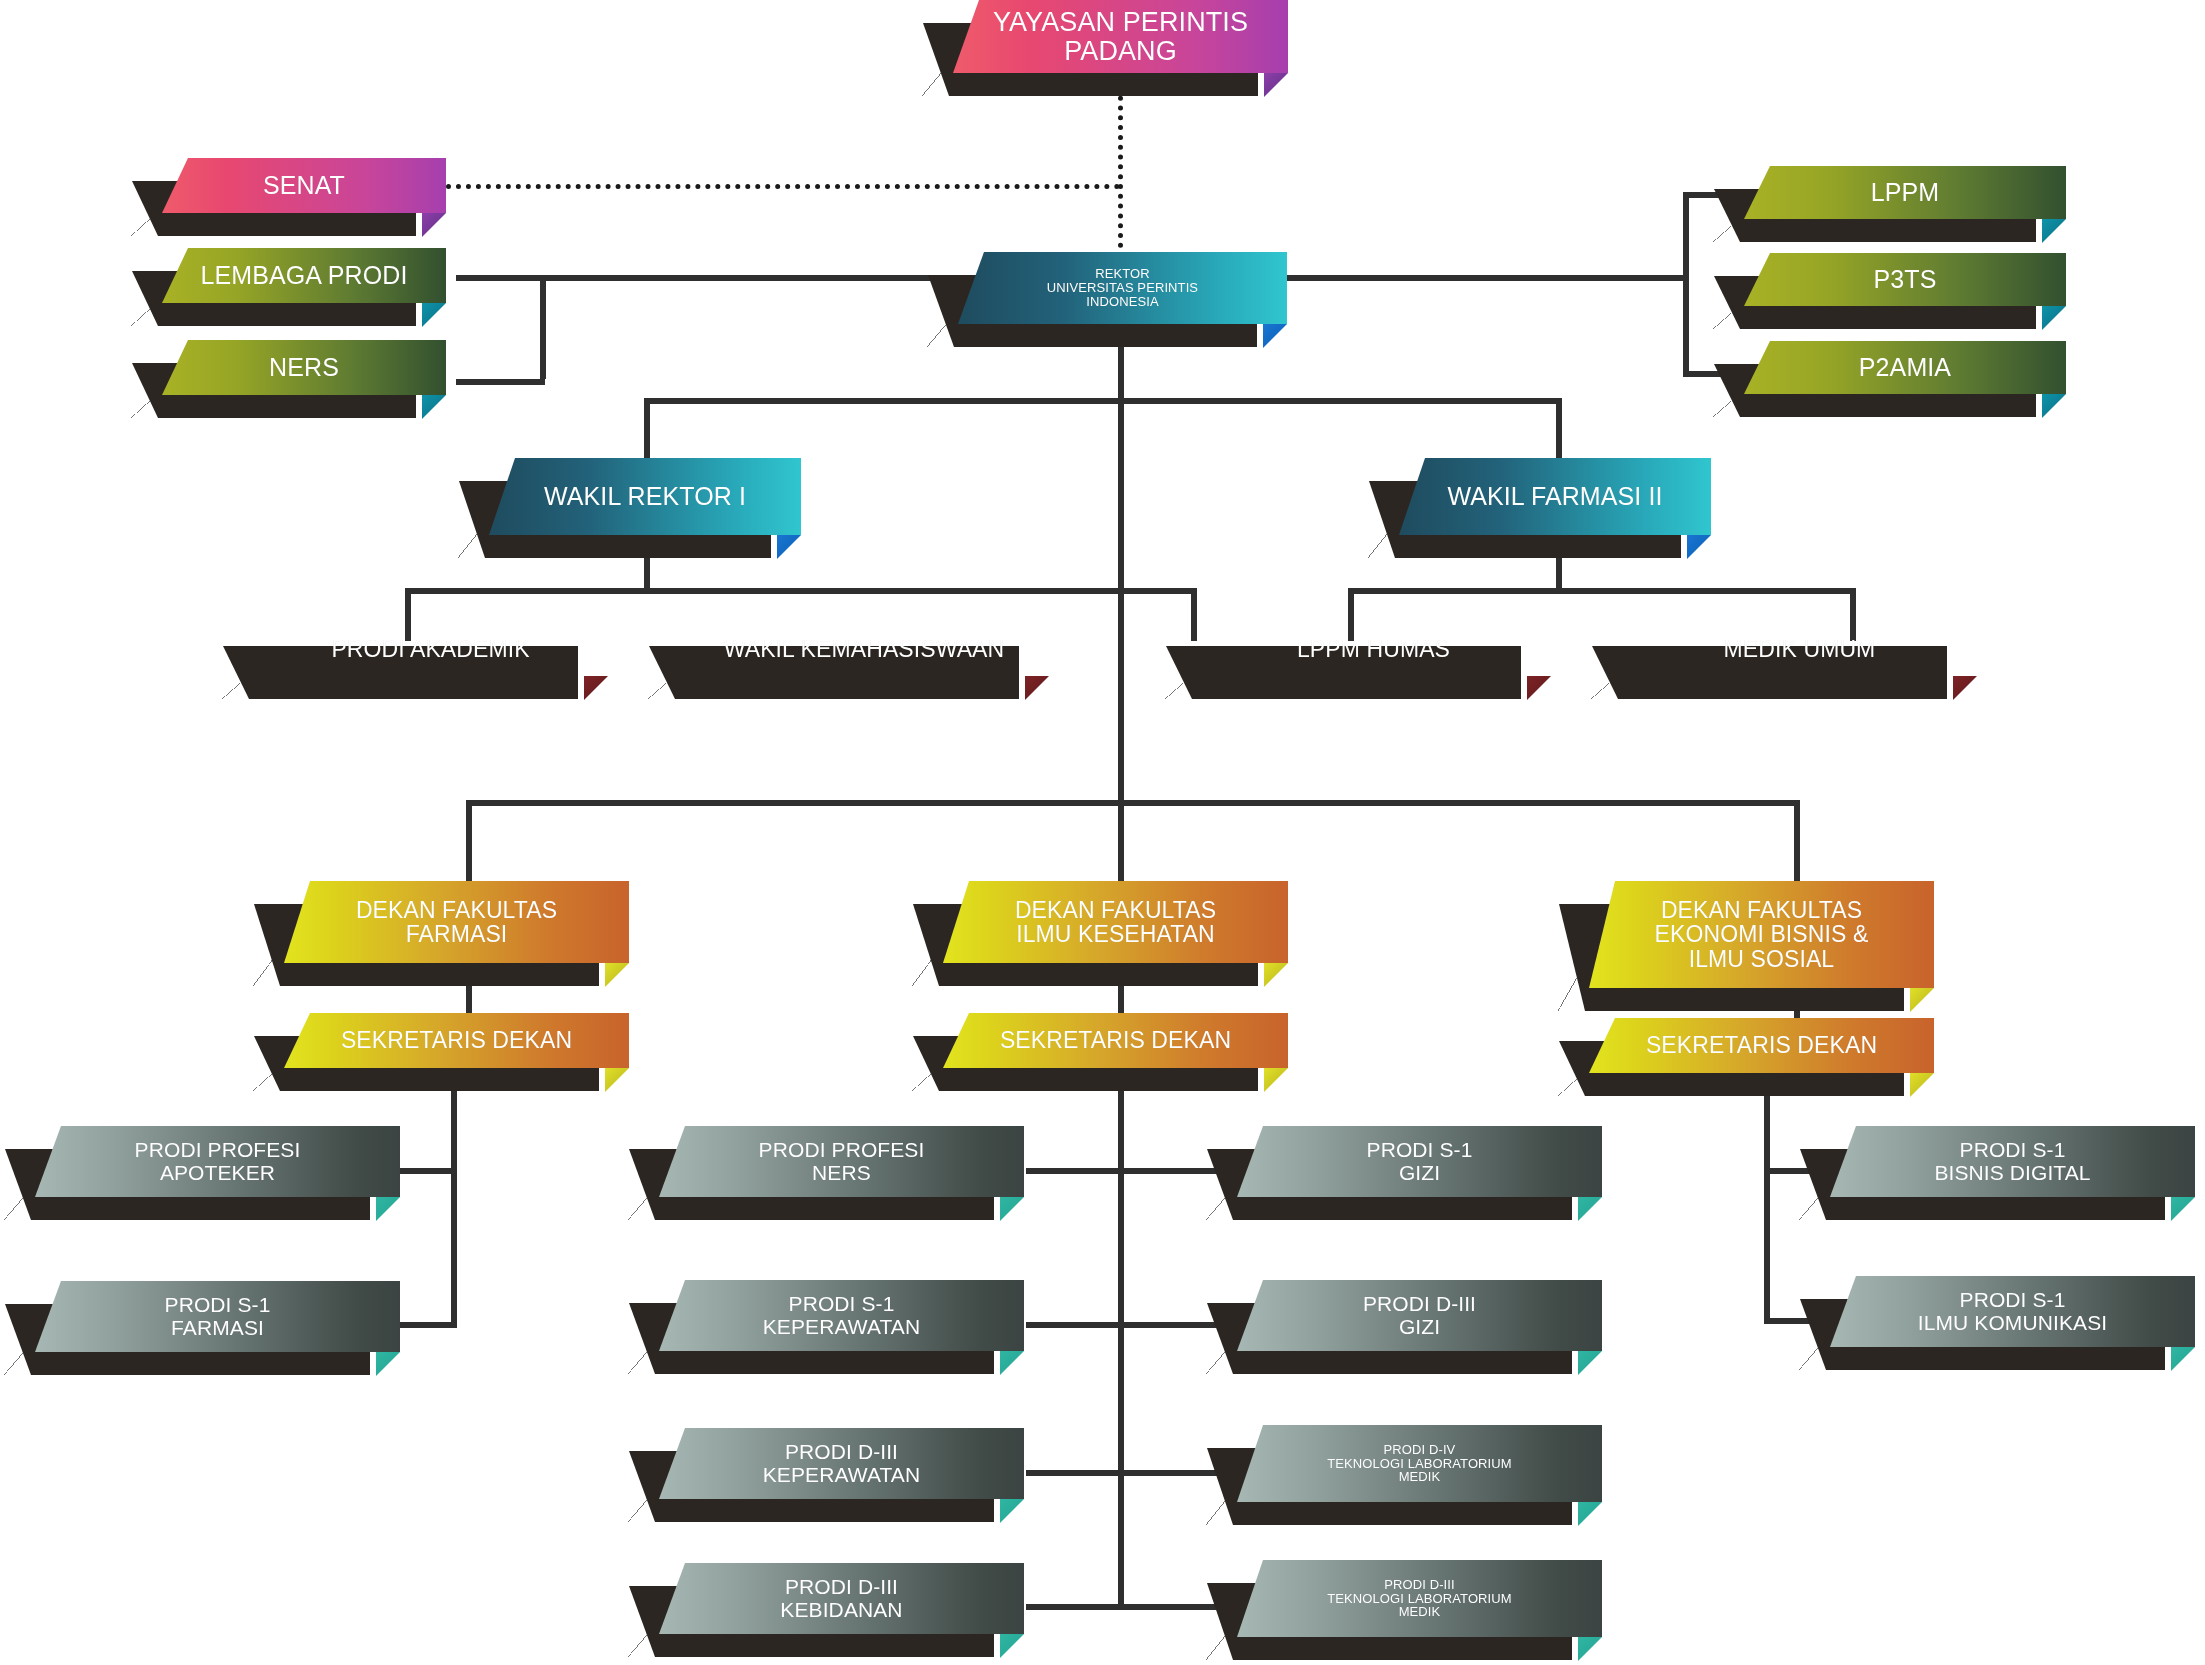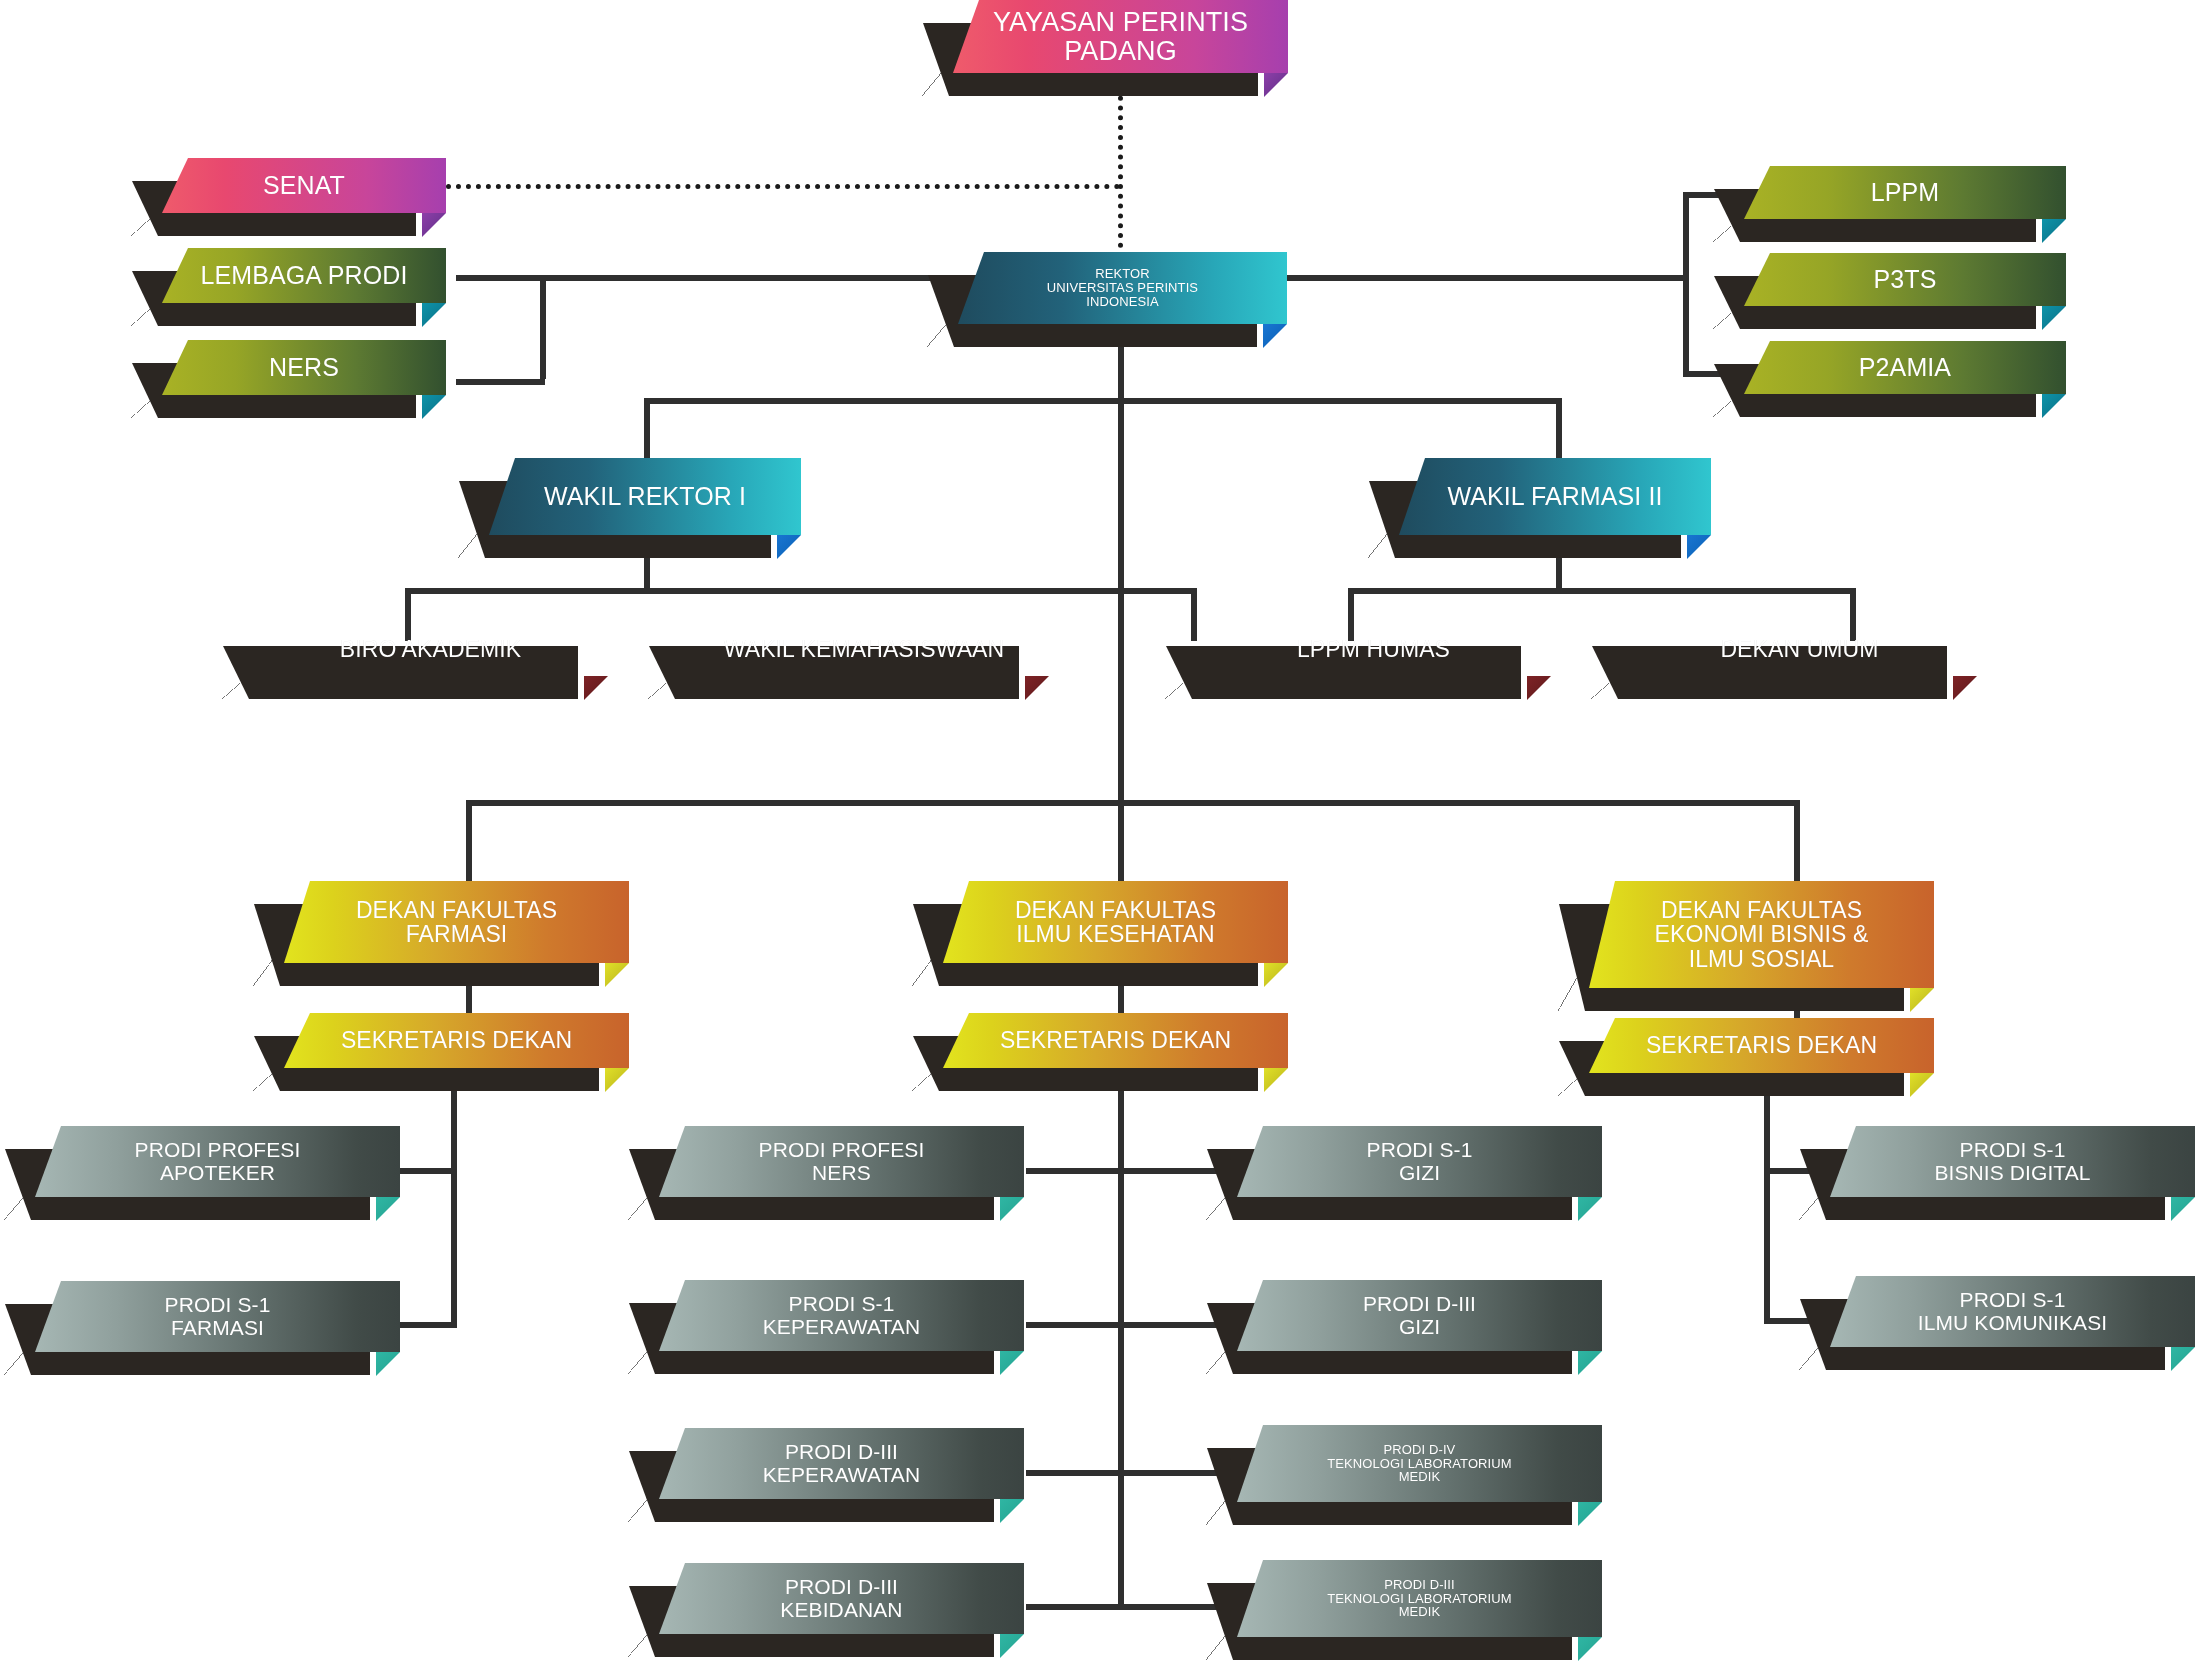--- a/index.html
+++ b/index.html
@@ -246,21 +246,21 @@
       </div>
     </div>
   </div>
 
   <div class="node pal-red fs-md" style="left:253px;top:623px;width:355px;height:53px;">
     <div class="ribbon">
       <div class="hairline"></div>
       <div class="shadow"></div>
       <div class="notch"></div>
       <div class="face">
-        <span class="label">BIRO AKADEMIK</span>
+        <span class="label">PRODI AKADEMIK</span>
       </div>
     </div>
   </div>
 
   <div class="node pal-red fs-md" style="left:679px;top:623px;width:370px;height:53px;">
     <div class="ribbon">
       <div class="hairline"></div>
       <div class="shadow"></div>
       <div class="notch"></div>
       <div class="face">
@@ -279,21 +279,21 @@
       </div>
     </div>
   </div>
 
   <div class="node pal-red fs-md" style="left:1622px;top:623px;width:355px;height:53px;">
     <div class="ribbon">
       <div class="hairline"></div>
       <div class="shadow"></div>
       <div class="notch"></div>
       <div class="face">
-        <span class="label">DEKAN UMUM</span>
+        <span class="label">MEDIK UMUM</span>
       </div>
     </div>
   </div>
 
   <div class="node pal-amber fs-md" style="left:284px;top:881px;width:345px;height:82px;">
     <div class="ribbon">
       <div class="hairline"></div>
       <div class="shadow"></div>
       <div class="notch"></div>
       <div class="face">

